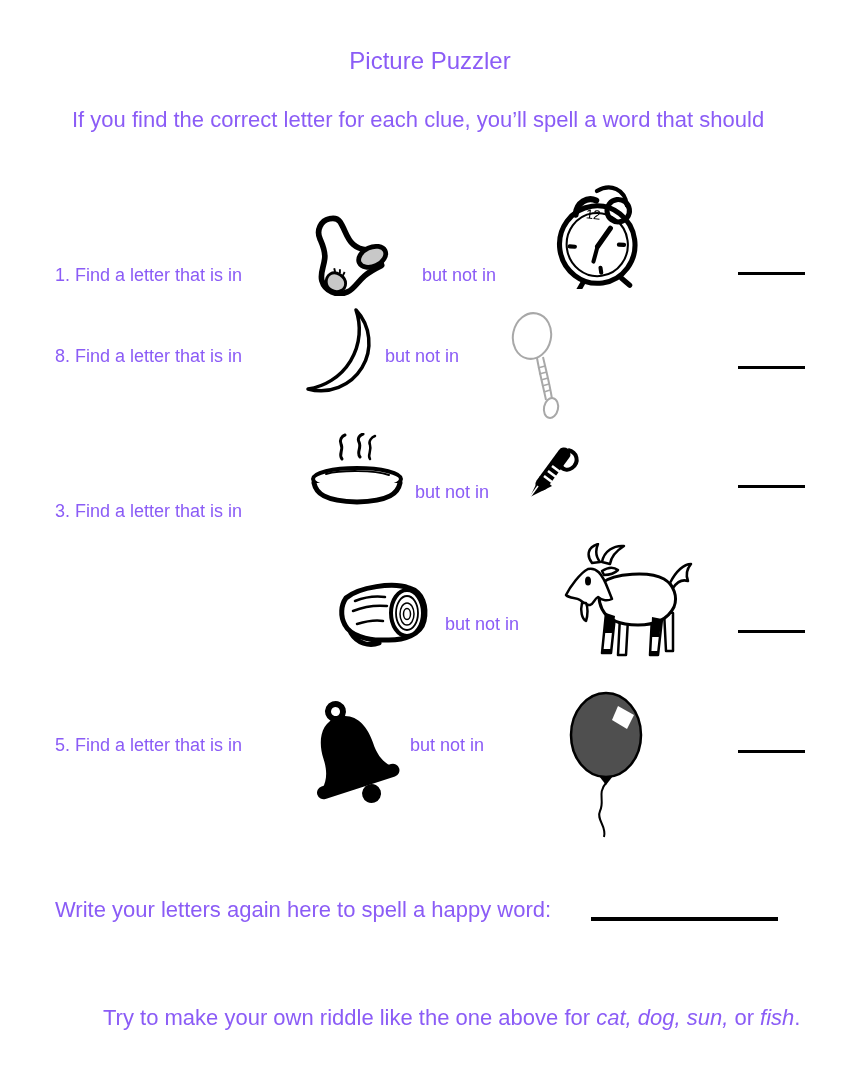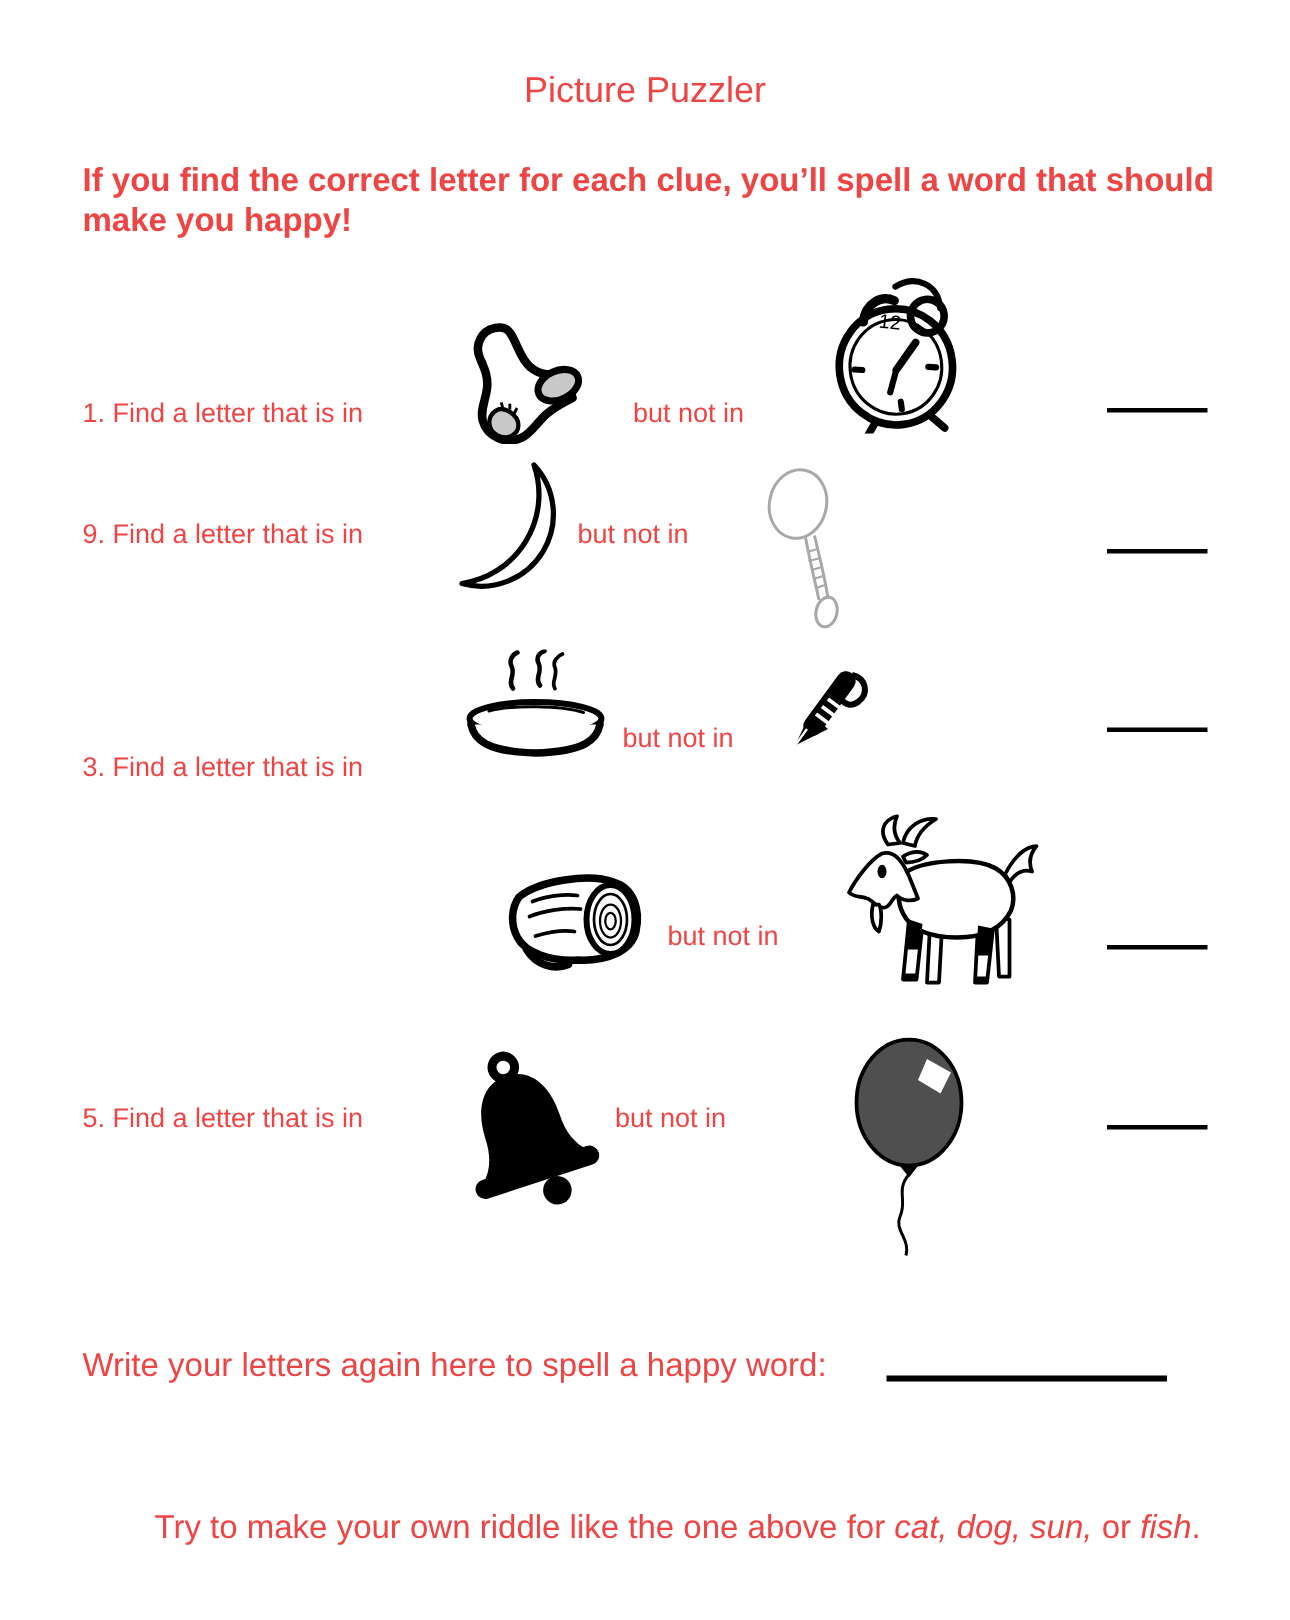--- a/index.html
+++ b/index.html
@@ -1,21 +1,21 @@
 <!DOCTYPE html>
 <html><head>
 <meta charset="utf-8">
 <style>
   html,body{margin:0;padding:0;background:#ffffff;}
   .page{
     position:relative;width:860px;height:1080px;background:#ffffff;
-    font-family:"Liberation Sans",sans-serif;color:#ef4444;overflow:hidden;
+    font-family:"Liberation Sans",sans-serif;color:#8b5cf6;overflow:hidden;
   }
   .title{position:absolute;top:47px;left:0;right:0;text-align:center;font-size:24px;}
-  .intro{position:absolute;left:55px;font-size:22px;white-space:nowrap;font-weight:bold;}
+  .intro{position:absolute;left:72px;font-size:22px;white-space:nowrap;}
   #intro1{top:107px}
   #intro2{top:134px}
   .clue-text,.connector{position:absolute;font-size:18px;white-space:nowrap;}
   .clue-text{left:55px;}
   #c1t{top:265px}#c2t{top:346px}#c3t{top:501px}#c4t{top:614px}#c5t{top:735px}
   #c1c{left:422px;top:265px}#c2c{left:385px;top:346px}#c3c{left:415px;top:482px}
   #c4c{left:445px;top:614px}#c5c{left:410px;top:735px}
   .blank{position:absolute;left:738px;width:67px;height:3px;background:#000;}
   #b1{top:272px}#b2{top:366px}#b3{top:485px}#b4{top:630px}#b5{top:750px}
   .icon{position:absolute;}
@@ -36,21 +36,20 @@
   .it{font-style:italic;}
 </style>
 </head>
 <body>
 
 <div class="page">
 
   <div class="title">Picture Puzzler</div>
 
   <div class="intro" id="intro1">If you find the correct letter for each clue, you’ll spell a word that should</div>
-  <div class="intro" id="intro2">make you happy!</div>
 
   <span class="clue-text" id="c1t">1. Find a letter that is in</span>
   <div class="icon" id="sock" role="img" aria-label="sock">
     <svg viewBox="0 0 100 90">
       <path d="M31,9 C22,11 17,21 21,30 C24,37 27,43 26,51 C25,60 21,66 23,74 C26,85 39,91 50,86 C57,83 61,75 68,69 C74,64 80,61 86,58 L80,39 C72,43 63,42 56,36 C49,30 47,19 42,12 C39,8 35,8 31,9 Z" fill="#fff" stroke="#000" stroke-width="6" stroke-linejoin="round"></path>
       <ellipse cx="76" cy="49" rx="15" ry="10" transform="rotate(-25 76 49)" fill="#c8c8c8" stroke="#000" stroke-width="5"></ellipse>
       <path d="M32,67 C26,71 26,80 33,84 C40,88 48,84 48,77 C48,70 38,63 32,67 Z" fill="#c8c8c8" stroke="#000" stroke-width="3"></path>
       <path d="M36,61 L37,65 M42,62 L42,66 M47,65 L45,69" stroke="#000" stroke-width="2" fill="none"></path>
     </svg>
   </div>
@@ -66,21 +65,21 @@
         <path d="M47,62 L62,46" stroke-width="5"></path>
         <path d="M47,62 L41,76" stroke-width="4"></path>
         <path d="M20,58 L25,59 M47,88 L47,83 M73,64 L68,63" stroke-width="4"></path>
         <path d="M28,95 L21,104 M66,96 L73,104" stroke-width="5"></path>
         <text x="40" y="34" font-size="13" transform="rotate(14 44 30)" fill="#000" stroke="none" font-family="'Liberation Sans',sans-serif">12</text>
       </g>
     </svg>
   </div>
   <div class="blank" id="b1"></div>
 
-  <span class="clue-text" id="c2t">9. Find a letter that is in</span>
+  <span class="clue-text" id="c2t">8. Find a letter that is in</span>
   <div class="icon" id="moon" role="img" aria-label="moon">
     <svg viewBox="0 0 84 90">
       <path d="M60,3 A48,48 0 0 1 12,82 A60,60 0 0 0 60,3 Z" fill="#fff" stroke="#000" stroke-width="3.5" stroke-linejoin="round"></path>
     </svg>
   </div>
   <span class="connector" id="c2c">but not in</span>
   <div class="icon" id="spoon" role="img" aria-label="spoon">
     <svg viewBox="0 0 57 108">
       <g fill="#fff" stroke="#a8a8a8" stroke-width="2">
         <ellipse cx="24" cy="24" rx="19" ry="23" transform="rotate(12 24 24)"></ellipse>

